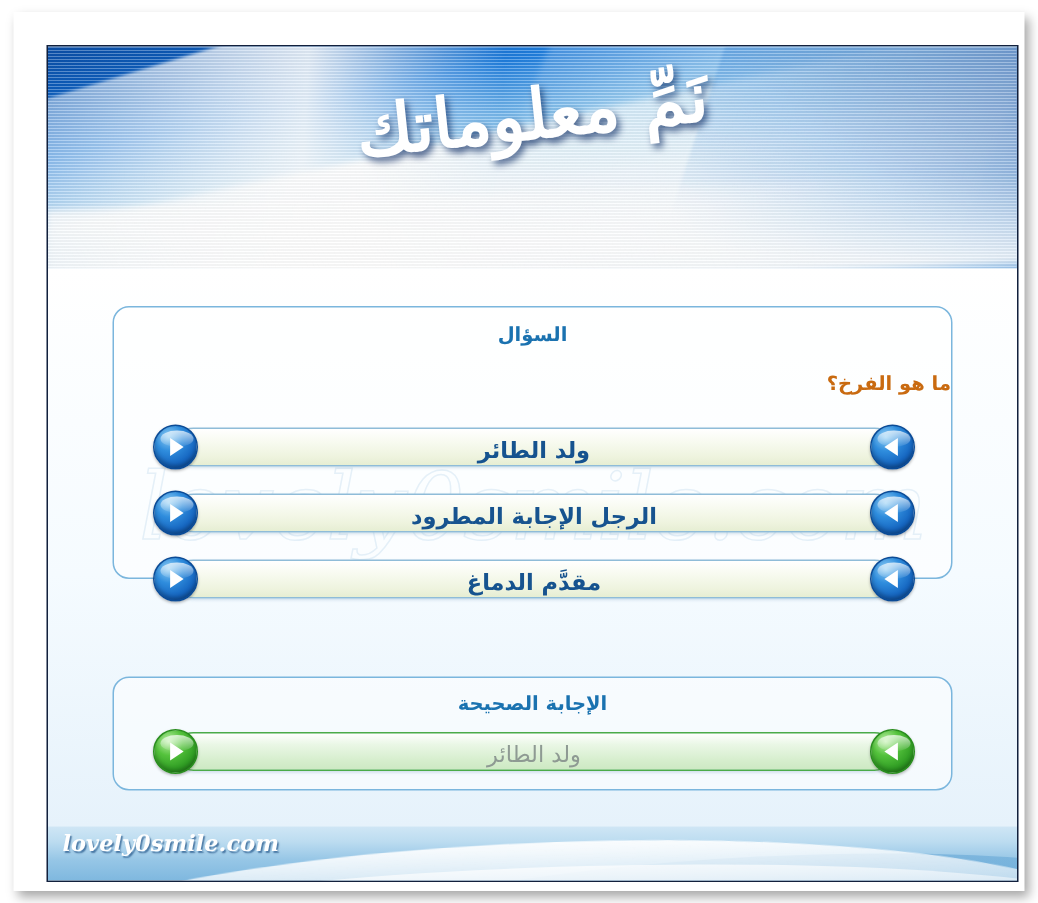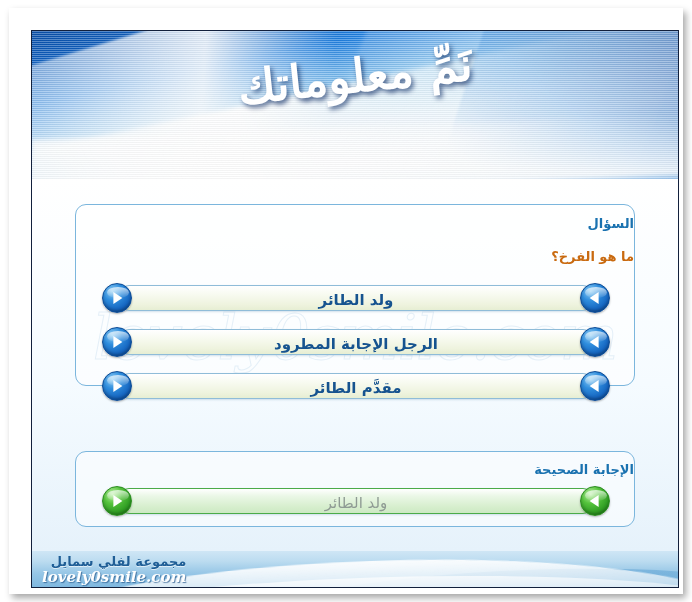--- a/index.html
+++ b/index.html
@@ -151,21 +151,21 @@
     border-radius: 11px;
     background: rgba(255,255,255,0.55);
     box-sizing: border-box;
   }
   #question-panel { left: 43px; top: 25px; width: 560px; height: 182px; }
   #answer-panel   { left: 43px; top: 272px; width: 560px; height: 76px; }
 
   .panel-heading {
     position: absolute;
     left: 0; right: 0;
-    text-align: right;
+    text-align: center;
     color: #1a72b0;
     font-size: 13px;
     font-weight: bold;
     direction: rtl;
   }
   #question-heading { top: 11px; }
   #answer-heading   { top: 10px; }
 
   #question-text {
     position: absolute;
@@ -364,21 +364,21 @@
             <div class="knob blue left">
               <span class="tri play"></span>
             </div>
             <div class="knob blue right">
               <span class="tri back"></span>
             </div>
           </div>
 
           <div class="option-row" id="opt2">
             <div class="pill">
-              <div class="pill-label">مقدَّم الطائر</div>
+              <div class="pill-label">مقدَّم الدماغ</div>
             </div>
             <div class="knob blue left">
               <span class="tri play"></span>
             </div>
             <div class="knob blue right">
               <span class="tri back"></span>
             </div>
           </div>
 
         </div>
@@ -401,20 +401,19 @@
 
         </div>
 
       </div>
 
       <div id="footer">
         <div id="fswoosh2"></div>
         <div id="fswoosh1"></div>
         <div id="fswoosh3"></div>
         <div id="footer-texts">
-          <div id="footer-ar">مجموعة لفلي سمايل</div>
           <div id="footer-url">lovely0smile.com</div>
         </div>
       </div>
 
     </div>
   </div>
 </div>
 
 </body></html>

